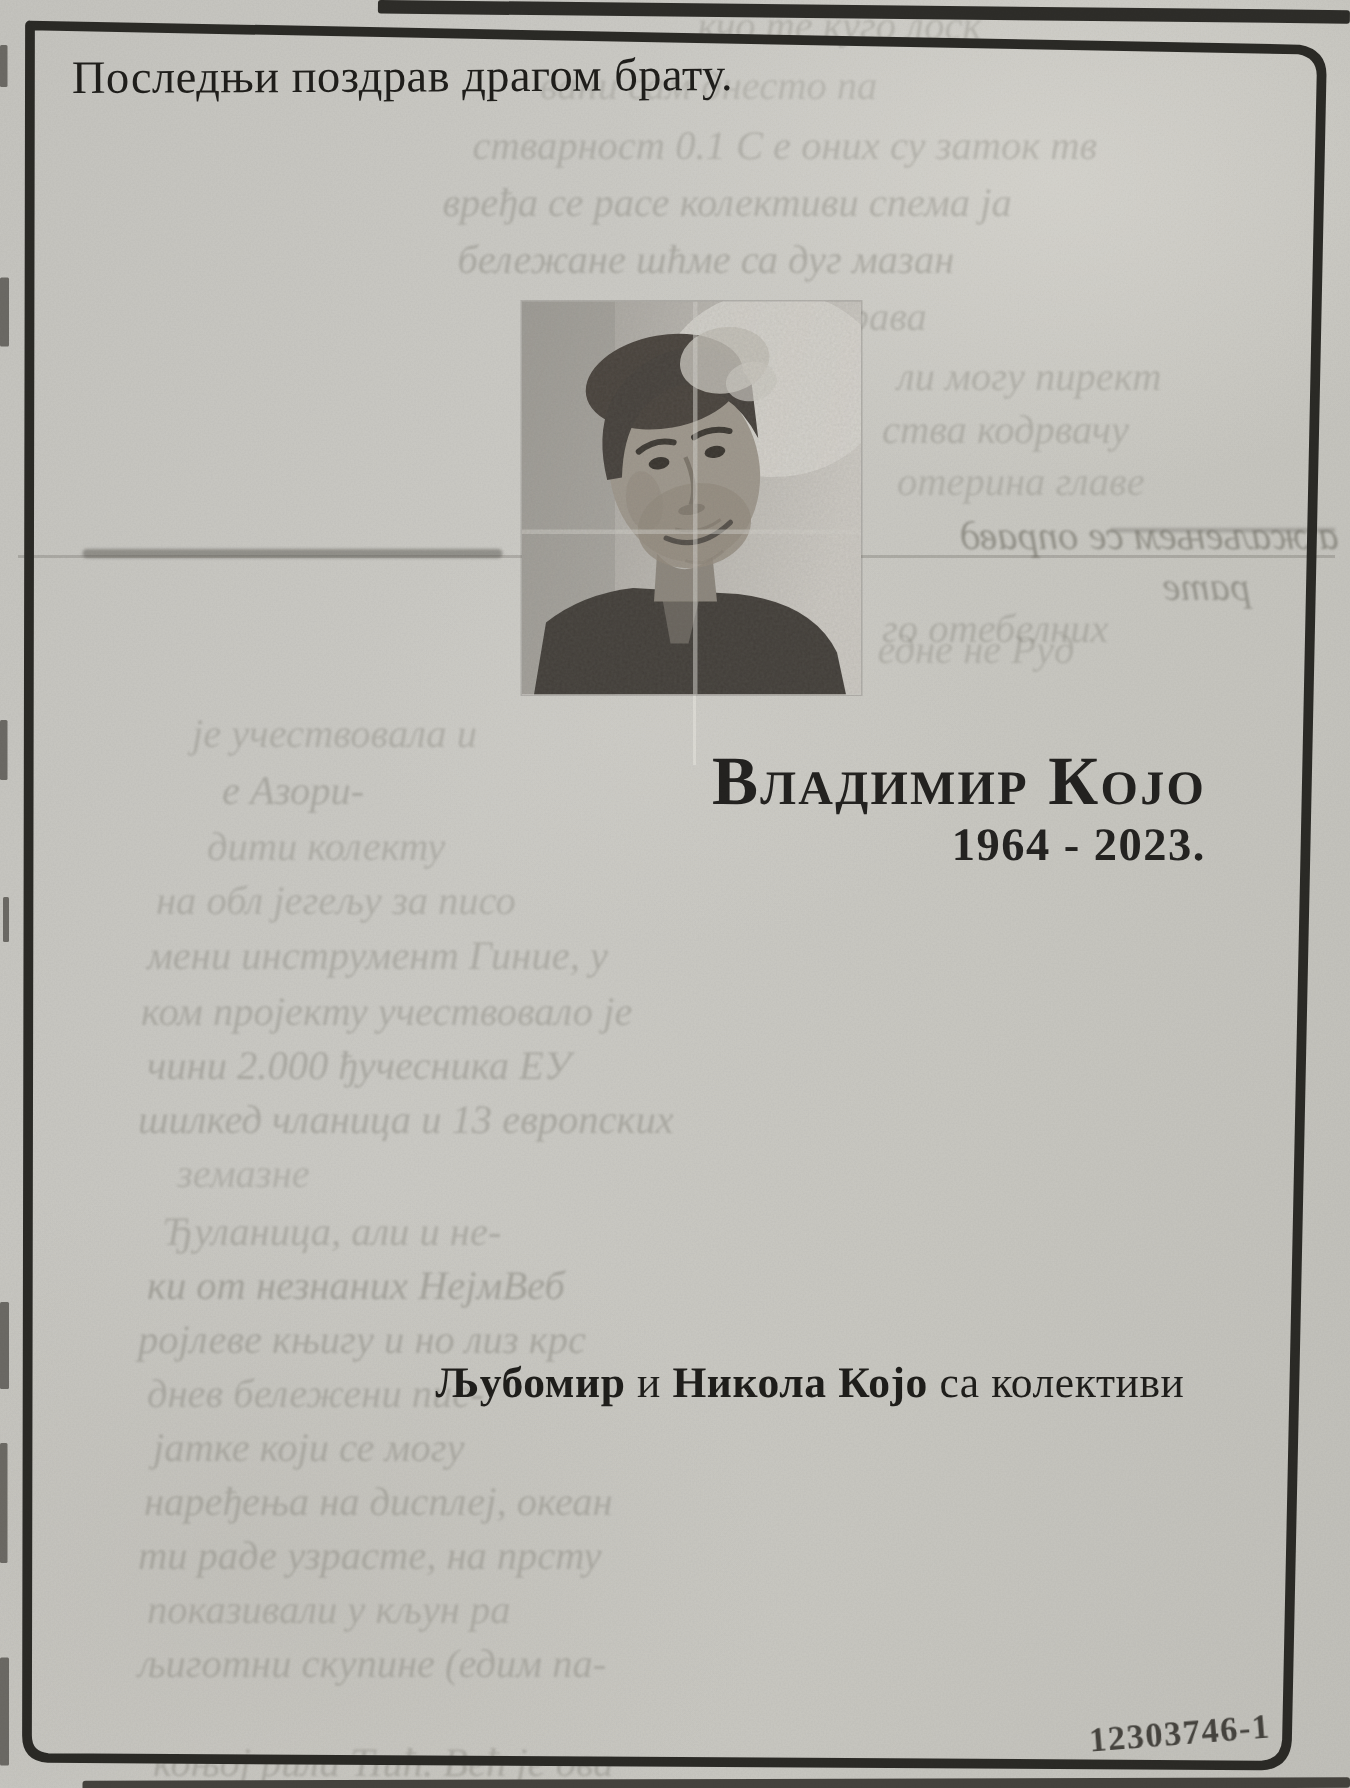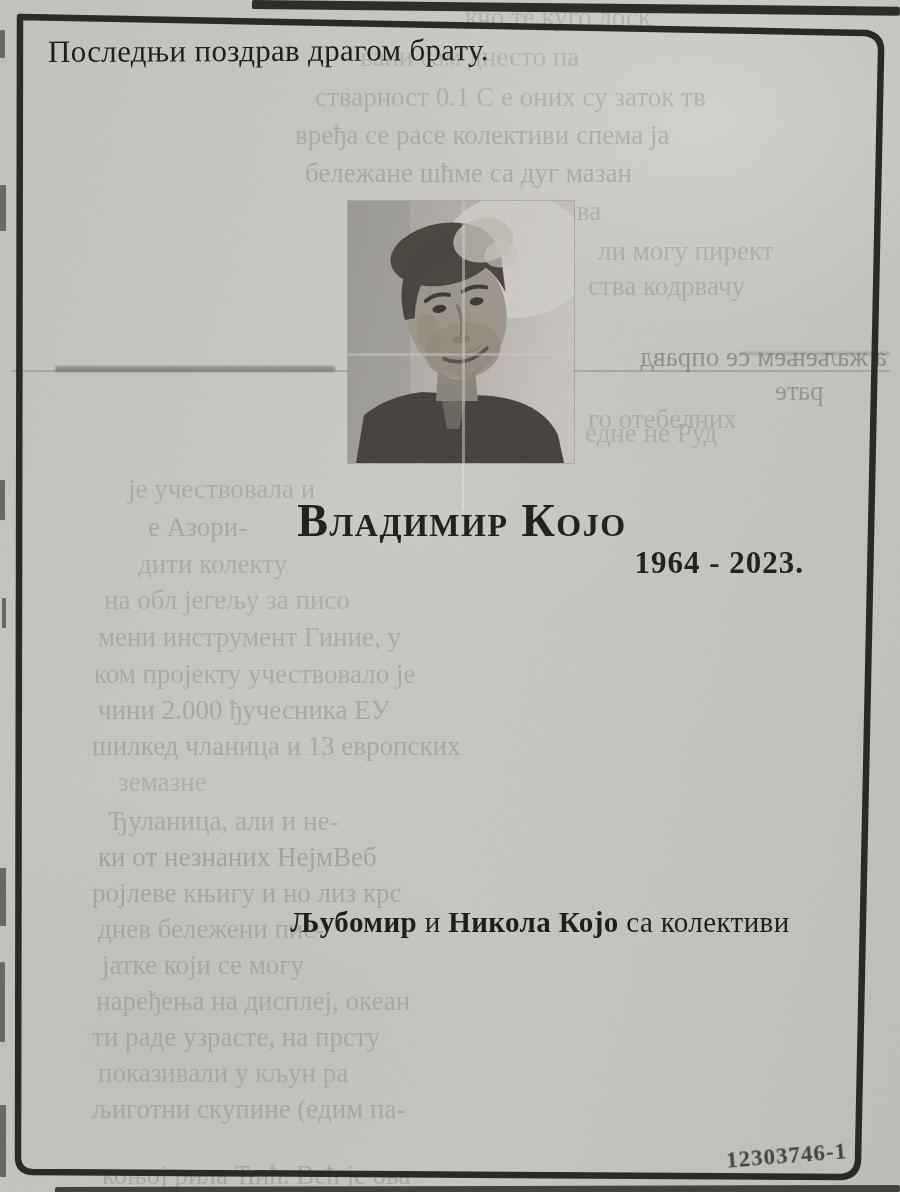--- a/index.html
+++ b/index.html
@@ -17,21 +17,21 @@
   .strip-top{left:252px;top:0;width:648px;height:9px;background:#2e2d29;
     transform:rotate(.6deg);transform-origin:left top;border-radius:2px;}
   .strip-bottom{left:55px;top:1186px;width:845px;height:7px;background:#45433e;
     transform:rotate(-.15deg);border-radius:2px;}
   .edge-mark{background:#55534d;border-radius:1px;opacity:.8;}
   
   .frame-svg{left:0;top:0;pointer-events:none;}
   
   .header{left:48px;top:33px;font-size:31px;letter-spacing:.3px;transform:rotate(-.25deg);}
   .photo-wrap{left:348px;top:201px;width:226px;height:262px;box-shadow:0 0 0 1px rgba(90,88,82,.25);}
-  .name{left:120px;top:494px;width:684px;text-align:center;font-weight:700;
+  .name{left:120px;top:494px;width:684px;text-align:right;font-weight:700;
     font-variant:small-caps;font-size:46px;letter-spacing:1.5px;color:#232220;}
   .years{left:120px;top:545px;width:684px;text-align:right;font-weight:700;
     font-size:31px;letter-spacing:1px;color:#242321;}
   .sig{left:200px;top:906px;width:680px;text-align:center;font-size:29px;letter-spacing:.4px;}
   .sig span{white-space:pre;}
   .sig .b{font-weight:700;}
   .refnum{left:726px;top:1143px;font-size:23px;font-weight:700;color:#46443f;
     transform:rotate(-4.5deg);letter-spacing:1px;filter:blur(.3px);}
   
   .ghost{position:absolute;color:#565449;filter:blur(.7px);white-space:nowrap;
@@ -44,29 +44,30 @@
   .crease-smudge2{left:740px;top:352px;width:150px;height:3px;background:rgba(95,93,85,.3);
     filter:blur(1px);}
   .crease-v{left:462px;top:300px;width:2px;height:210px;background:rgba(228,226,220,.7);filter:blur(.5px);}
   .noise{left:0;top:0;pointer-events:none;opacity:.10;mix-blend-mode:multiply;}
 </style>
 </head>
 <body>
 
 <div class="paper">
 
-  <div id="ghost-layer" class="abs" style="left:0;top:0;width:900px;height:1036px;">
+  <div id="ghost-layer" class="abs" style="left:0;top:0;width:900px;height:1036px;font-style:italic;">
       <div class="ghost" style="left: 465px; top: 2px; opacity: 0.2; font-size: 27px;">кчо те куго лоск</div>
       <div class="ghost" style="left: 360px; top: 42px; opacity: 0.18; font-size: 27px;">вани сам днесто па</div>
       <div class="ghost" style="left: 315px; top: 82px; opacity: 0.22; font-size: 27px;">стварност 0.1 С е оних су заток тв</div>
       <div class="ghost" style="left: 295px; top: 120px; opacity: 0.24; font-size: 27px;">вређа се расе колективи спема ја</div>
       <div class="ghost" style="left: 305px; top: 158px; opacity: 0.26; font-size: 27px;">бележане шћме са дуг мазан</div>
       <div class="ghost" style="left: 380px; top: 196px; opacity: 0.22; font-size: 27px;">онто се това ограва</div>
       <div class="ghost" style="left: 598px; top: 236px; opacity: 0.22; font-size: 27px;">ли могу пирект</div>
       <div class="ghost" style="left: 588px; top: 271px; opacity: 0.22; font-size: 27px;">ства кодрвачу</div>
+      <div class="ghost" style="left: 598px; top: 306px; opacity: 0.2; font-size: 27px;">отерина главе</div>
       <div class="ghost mir" style="left: 640px; top: 342px; opacity: 0.45; font-size: 27px;">а жаљењем се оправд</div>
       <div class="ghost mir" style="left: 775px; top: 376px; opacity: 0.4; font-size: 27px;">рате</div>
       <div class="ghost" style="left: 588px; top: 380px; opacity: 0.22; font-size: 27px; margin-top: 24px;">го отебелних</div>
       <div class="ghost" style="left: 585px; top: 418px; opacity: 0.2; font-size: 27px;">едне не Руд</div>
       <div class="ghost" style="left: 128px; top: 474px; opacity: 0.22; font-size: 27px;">је учествовала и</div>
       <div class="ghost" style="left: 148px; top: 512px; opacity: 0.26; font-size: 27px;">е Азори-</div>
       <div class="ghost" style="left: 138px; top: 549px; opacity: 0.22; font-size: 27px;">дити колекту</div>
       <div class="ghost" style="left: 104px; top: 585px; opacity: 0.22; font-size: 27px;">на обл јегељу за писо</div>
       <div class="ghost" style="left: 98px; top: 622px; opacity: 0.24; font-size: 27px; text-align: center;">мени инструмент Гиние, у</div>
       <div class="ghost" style="left: 94px; top: 659px; opacity: 0.24; font-size: 27px;">ком пројекту учествовало је</div>

